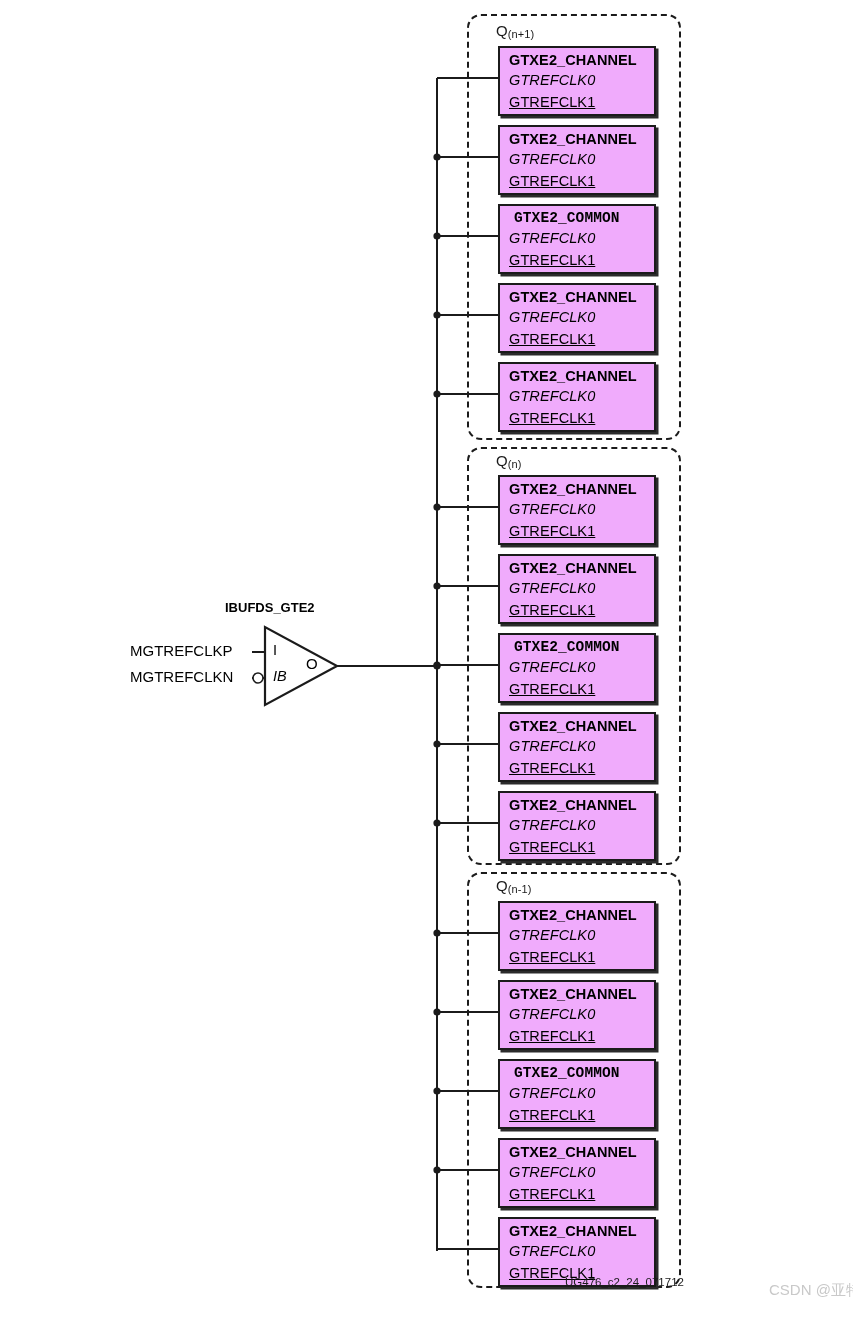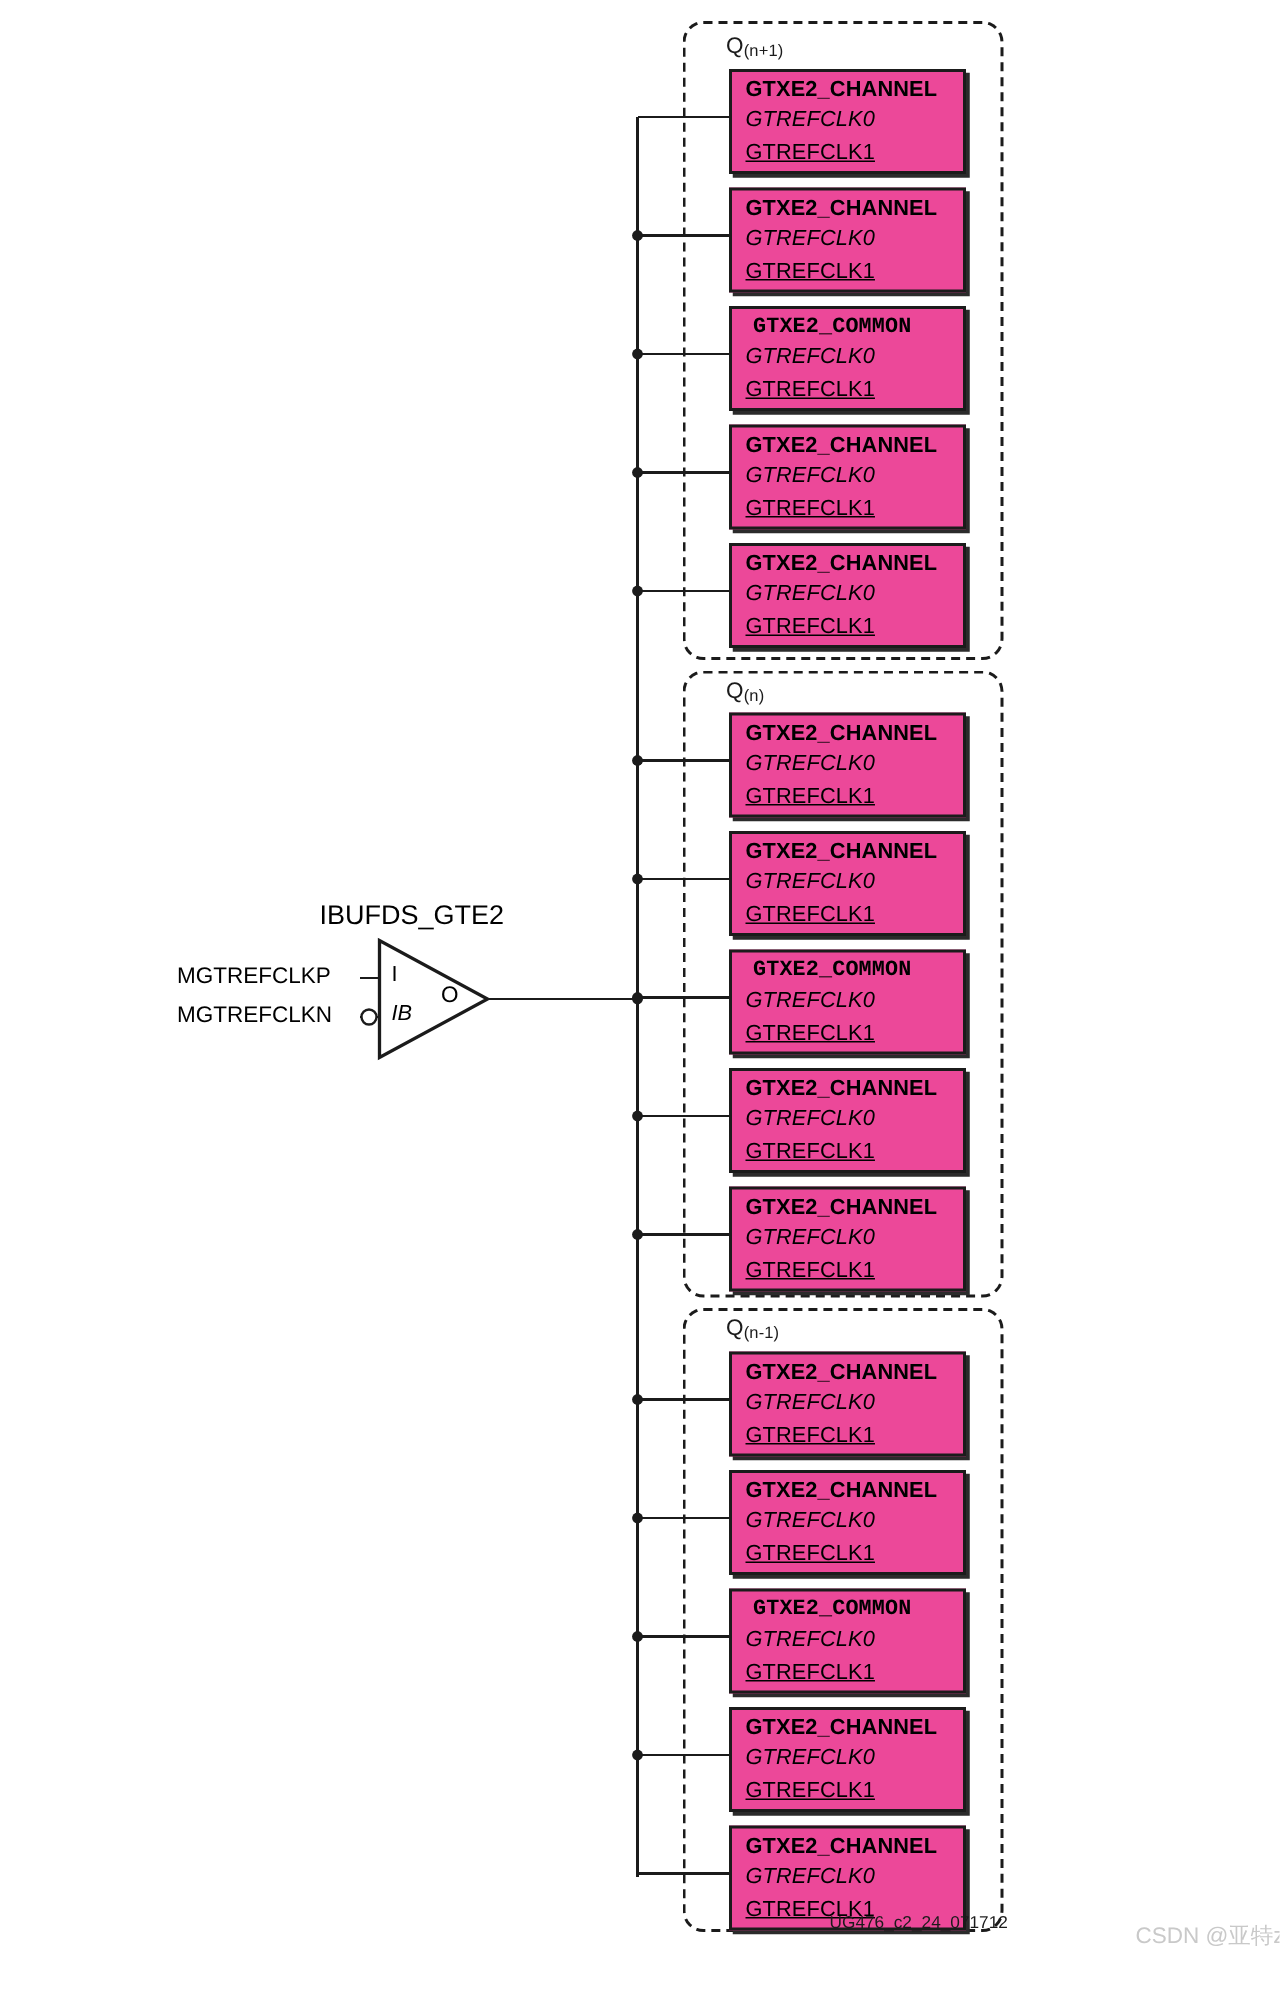--- a/index.html
+++ b/index.html
@@ -1,34 +1,34 @@
 <!DOCTYPE html>
 <html><head>
 <meta charset="utf-8">
 <style>
   html,body{margin:0;padding:0;background:#ffffff;}
   body{width:853px;height:1329px;position:relative;overflow:hidden;
        font-family:"Liberation Sans","DejaVu Sans",sans-serif;color:#000;}
-  #stage{position:absolute;left:0;top:0;width:813px;height:1329px;}
+  #stage{position:absolute;left:12px;top:0;width:813px;height:1329px;}
   svg.layer{position:absolute;left:0;top:0;width:853px;height:1329px;pointer-events:none;}
 
   .group-box{position:absolute;border:2px dashed #1b1b1b;border-radius:14px;box-sizing:border-box;}
   .group-label{position:absolute;font-size:15px;color:#1b1b1b;letter-spacing:.1px;white-space:nowrap;}
   .group-label .sub{font-size:11px;vertical-align:-2px;}
 
-  .block{position:absolute;box-sizing:border-box;background:#ec4899;
+  .block{position:absolute;box-sizing:border-box;background:#f0abfc;
          border:2px solid #1b1b1b;box-shadow:2.5px 2.5px 0 0 #2b2b2b;}
   .block .title{position:absolute;left:9px;top:4px;font-size:14.5px;font-weight:bold;
                 letter-spacing:.1px;white-space:nowrap;}
   .block .title.indent{left:14px;font-family:Liberation Mono, monospace;}
   .block .port{position:absolute;left:9px;font-size:14.5px;letter-spacing:.1px;white-space:nowrap;}
   .block .port.p0{top:24px;font-style:italic;}
   .block .port.p1{top:46px;text-decoration:underline;}
 
-  .buf-title{position:absolute;font-size:18px;font-weight:normal;white-space:nowrap;}
+  .buf-title{position:absolute;font-size:13px;font-weight:bold;white-space:nowrap;}
   .pin-label{position:absolute;font-size:15px;white-space:nowrap;}
   .pin-inner{position:absolute;font-size:14.5px;white-space:nowrap;}
   .out-label{position:absolute;font-size:15px;white-space:nowrap;}
 
   .figid{position:absolute;font-size:11.5px;color:#1b1b1b;white-space:nowrap;}
   .watermark{position:absolute;font-size:15px;color:#c9c9c9;white-space:nowrap;}
 </style>
 </head>
 <body>
 

